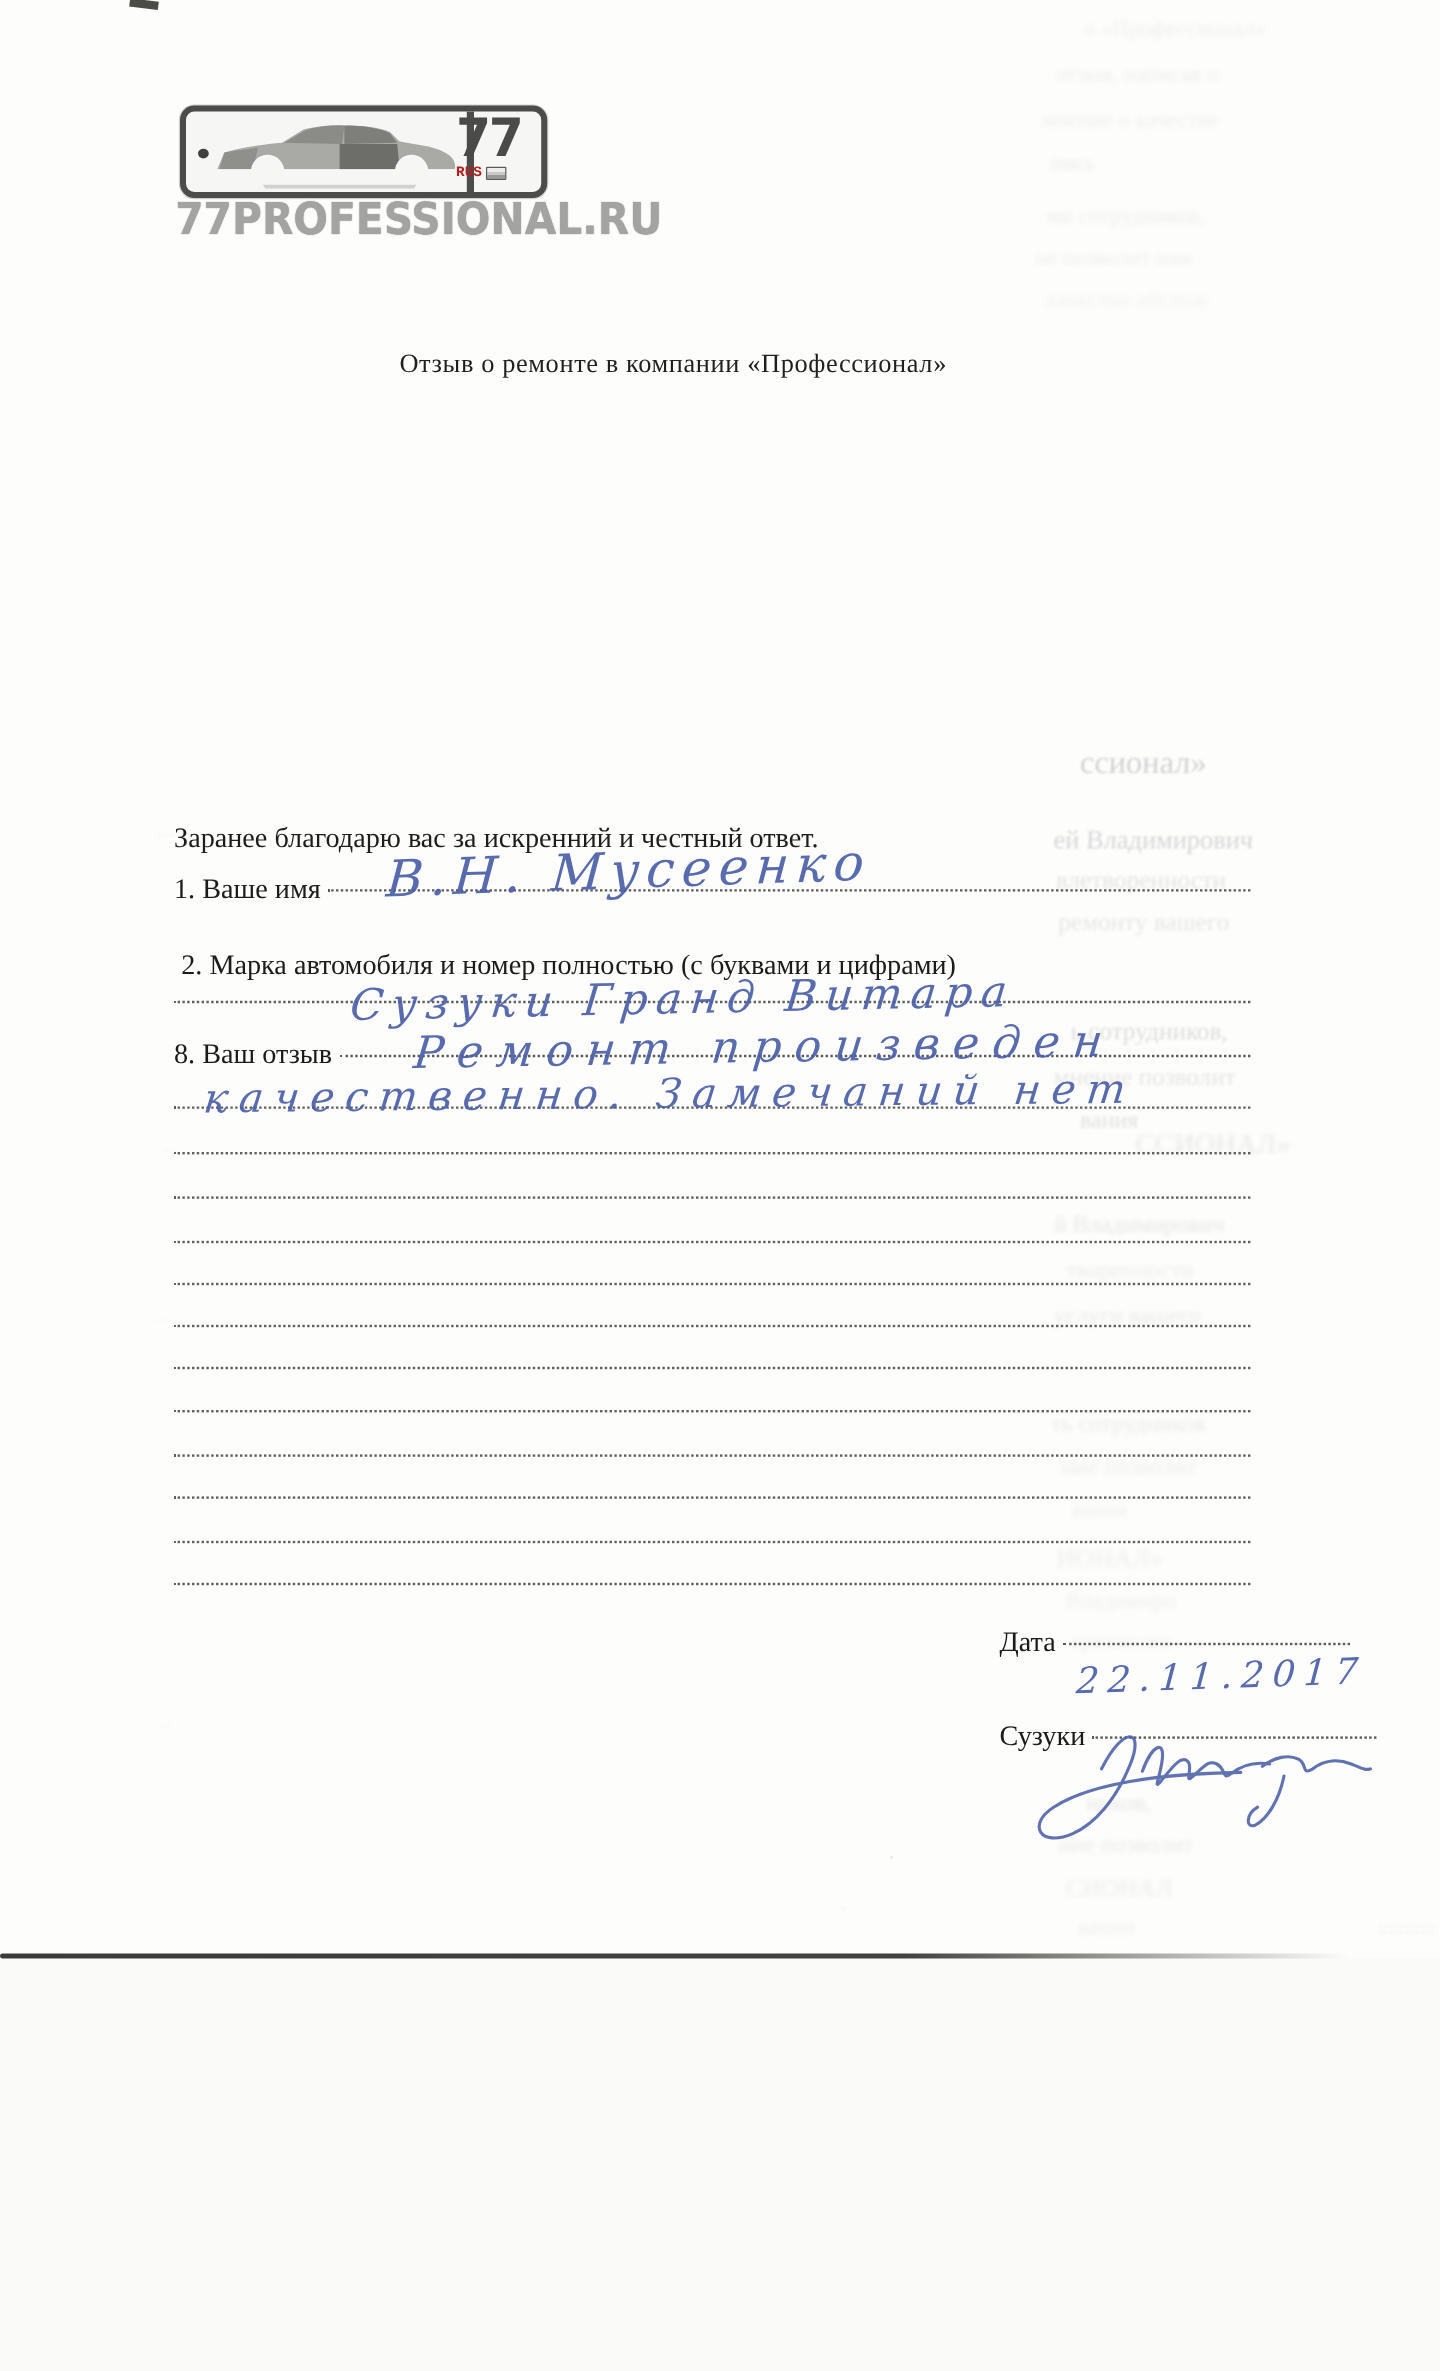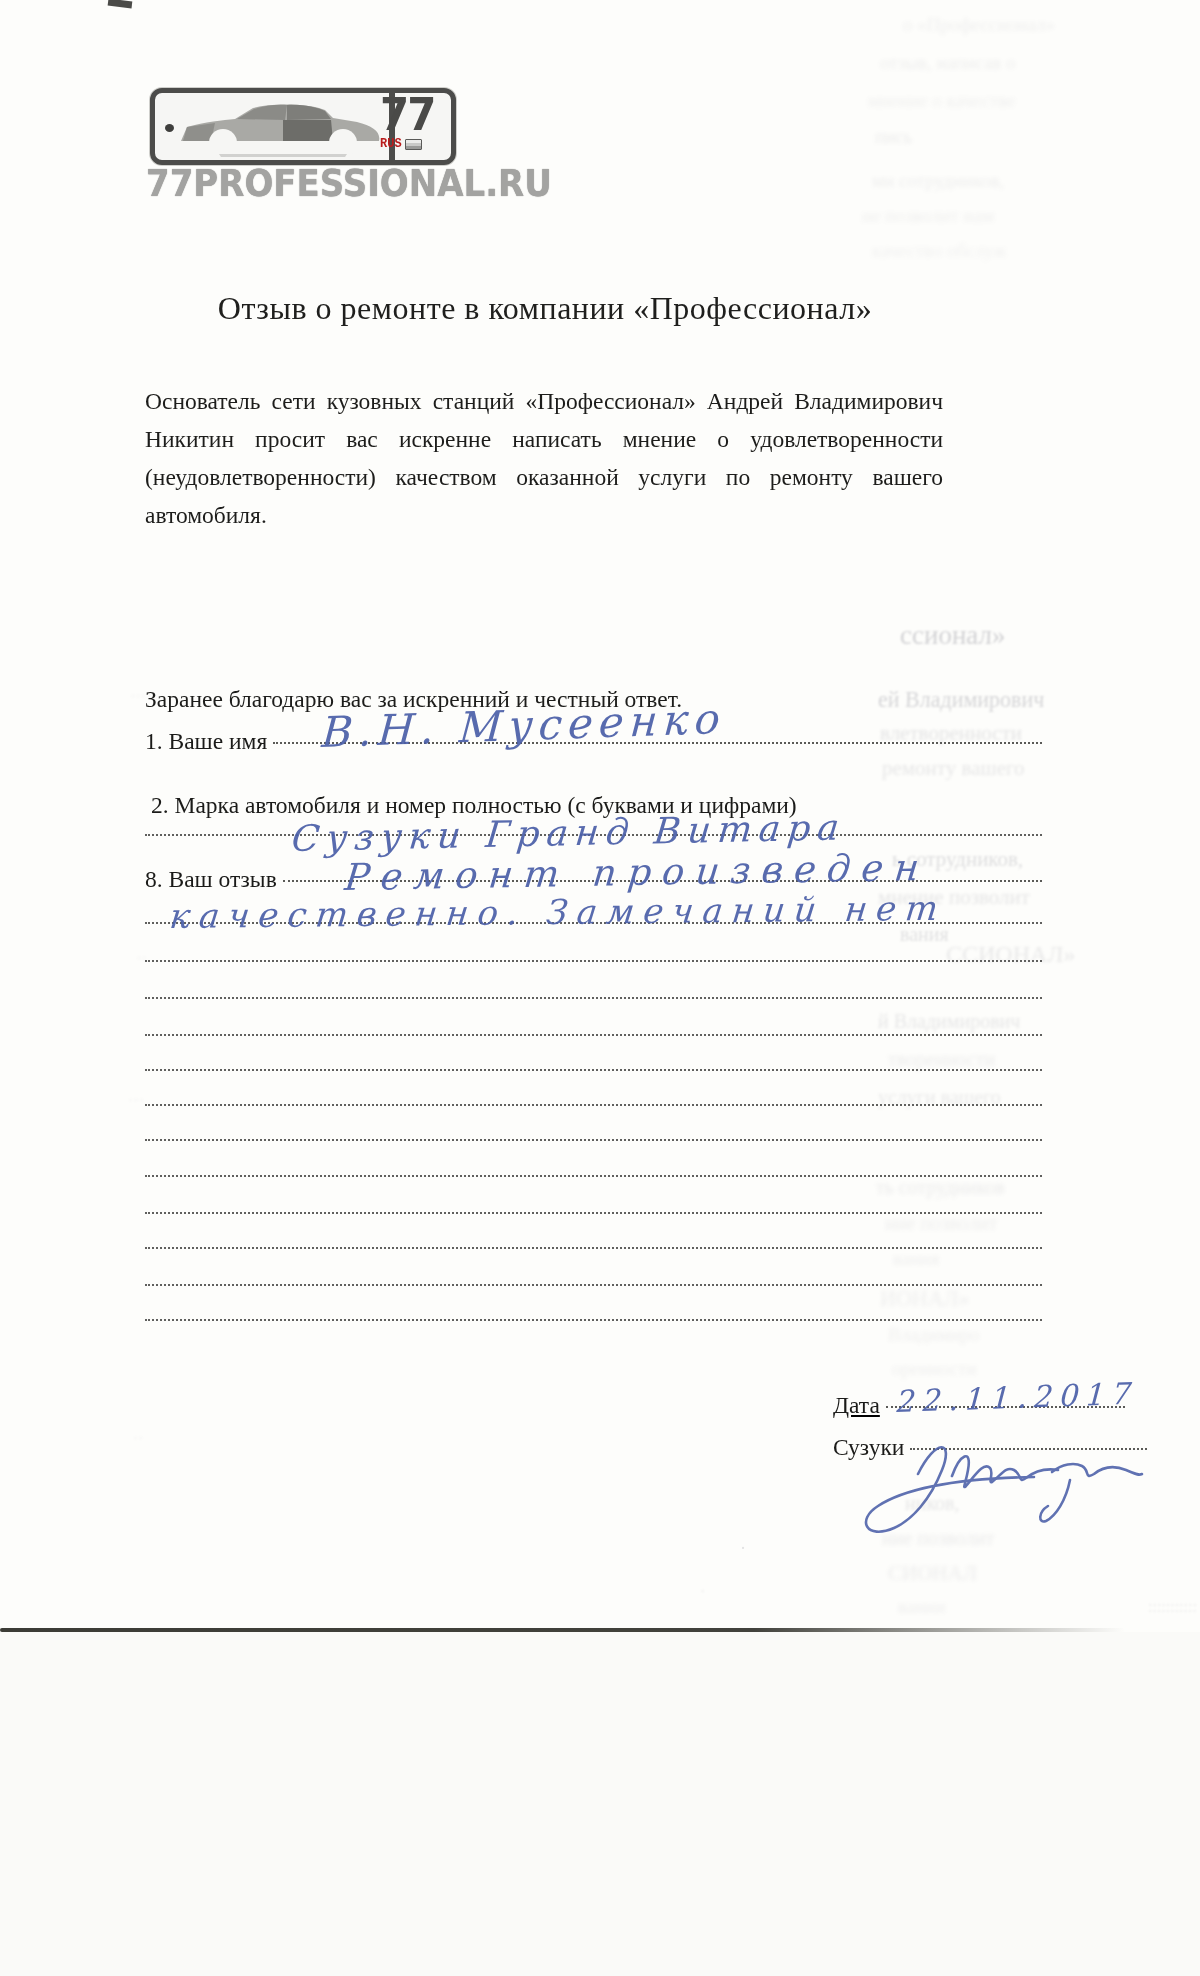--- a/index.html
+++ b/index.html
@@ -21,36 +21,36 @@
   .plate-num{font-family:"DejaVu Sans",sans-serif;font-weight:800;font-size:42px;line-height:40px;
              color:#4a4a48;letter-spacing:-2px;transform:scaleY(1.05);margin-top:2px;}
   .plate-rus{display:flex;align-items:center;gap:3px;margin-top:2px;}
   .plate-rus b{font-family:Liberation Mono, monospace;font-size:12px;font-weight:800;color:#b91c1c;letter-spacing:0;}
   .flag{width:15px;height:9px;border:1.5px solid #5a5a58;border-radius:1px;background:
         linear-gradient(#ececea 33%,#c9c9c7 33%,#c9c9c7 66%,#9a9a98 66%);}
   .brand{position:absolute;left:146px;top:163px;font-family:"DejaVu Sans",sans-serif;font-weight:800;
          font-size:34px;color:#a3a3a1;letter-spacing:0px;transform:scaleY(1.08);
          text-shadow:0 0 1px #8d8d8b;filter:blur(.3px);}
 
-  .title{position:absolute;left:145px;top:290px;width:800px;margin:0;text-align:center;
-         font-weight:400;font-size:32px;letter-spacing:.5px;color:#1f1f1d;}
+  .title{position:absolute;left:161px;top:290px;width:800px;margin:0;text-align:center;
+         font-weight:400;font-size:22px;letter-spacing:.5px;color:#1f1f1d;}
 
   .para{position:absolute;left:145px;width:798px;margin:0;font-size:23.5px;line-height:38px;
         color:#1d1d1b;text-align:justify;text-align-last:left;}
   .p1{top:382px;}
   .p2{top:540px;}
   .p3{top:680px;text-align:right;}
 
   .row{position:absolute;display:flex;align-items:baseline;}
   .flabel{font-size:23.5px;color:#1b1b19;white-space:nowrap;}
   .leader{flex:1 1 auto;border-bottom:2.6px dotted rgba(43,43,41,.78);transform:translateY(-5px);margin-left:6px;}
   .row1{left:145px;top:728px;width:897px;}
   .row2{left:145px;top:792px;width:897px;flex-direction:column;}
   .row3{left:145px;top:866px;width:897px;}
-  .daterow{left:833px;top:1392px;width:292px;text-decoration:underline;}
+  .daterow{left:833px;top:1356px;width:292px;}
   .signrow{left:833px;top:1434px;width:314px;}
   .dotline{position:absolute;left:145px;width:897px;height:0;border-bottom:2.6px dotted rgba(43,43,41,.75);}
 
   .hand{position:absolute;font-family:"DejaVu Serif",serif;font-style:italic;color:#4b5fa8;
         white-space:nowrap;opacity:.92;transform-origin:left center;}
   .hand-name{left:322px;top:708px;font-size:42px;letter-spacing:6px;transform:rotate(-2deg) skewX(-6deg);}
   .hand-car{left:292px;top:818px;font-size:36px;letter-spacing:7px;transform:rotate(-1.2deg) skewX(-7deg);}
   .hand-rev1{left:345px;top:856px;font-size:37px;letter-spacing:11px;transform:rotate(-1deg) skewX(-7deg);}
   .hand-rev2{left:170px;top:896px;font-size:34px;letter-spacing:9px;transform:rotate(-.6deg) skewX(-7deg);}
   .hand-date{left:897px;top:1384px;font-size:30px;letter-spacing:7px;transform:rotate(-2deg) skewX(-6deg);}
@@ -83,21 +83,20 @@
       <div class="plate-num">77</div>
       <div class="plate-rus">
         <b>RUS</b>
         <span class="flag"></span>
       </div>
     </div>
   </div>
   <div class="brand">77PROFESSIONAL.RU</div>
 
   <h1 class="title">Отзыв о ремонте в компании «Профессионал»</h1>
-  <p class="para p1">Основатель сети кузовных станций «Профессионал» Андрей Владимирович Никитин просит вас искренне написать мнение о удовлетворенности (неудовлетворенности) качеством оказанной услуги по ремонту вашего автомобиля.</p>
   <p class="para p3">Заранее благодарю вас за искренний и честный ответ.</p>
 
   <div class="row row1">
     <span class="flabel">1. Ваше имя</span>
     <span class="leader"></span>
   </div>
   <div class="row row2">
     <span class="flabel">2. Марка автомобиля и номер полностью (с буквами и цифрами)</span>
     <span class="leader"></span>
   </div>

